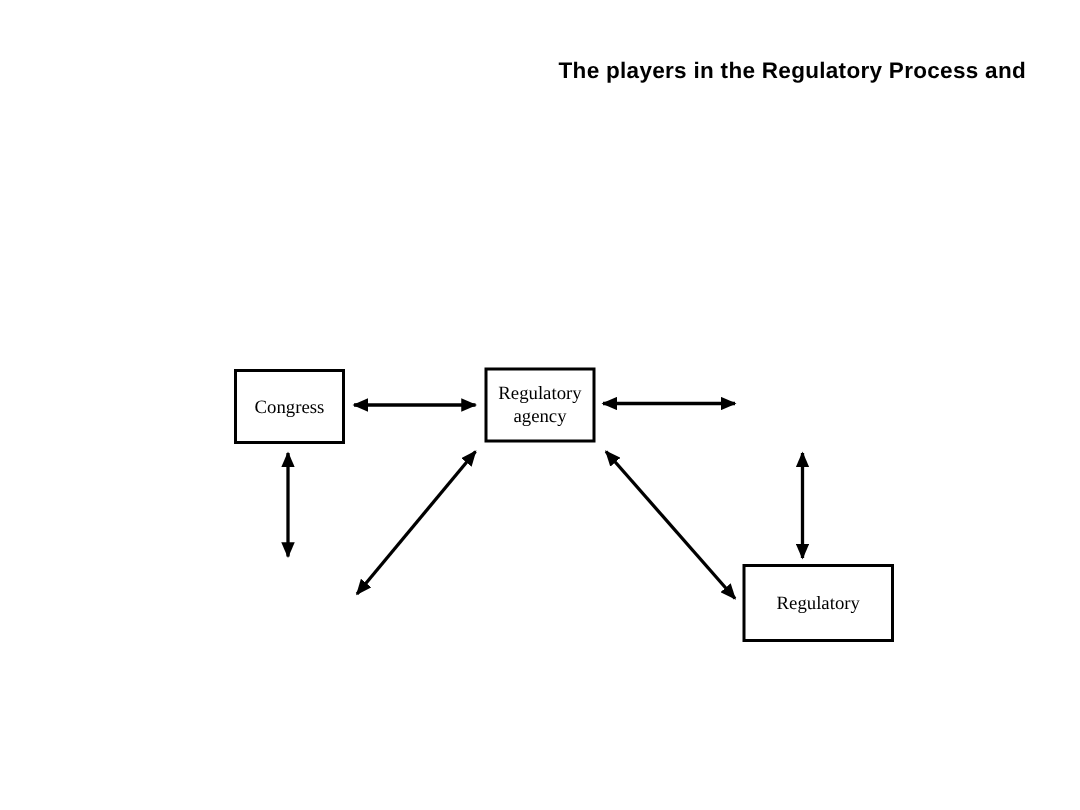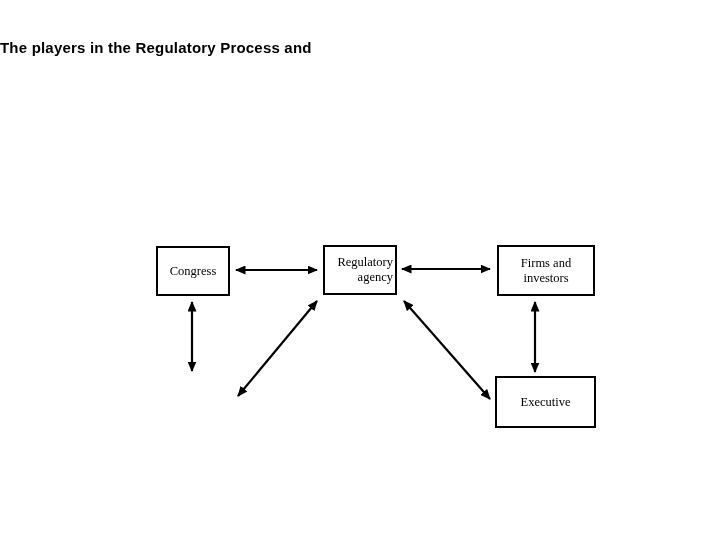--- a/index.html
+++ b/index.html
@@ -13,21 +13,21 @@
     height: 540px;
     background: #ffffff;
     overflow: hidden;
     font-family: "Liberation Sans", sans-serif;
   }
   .title {
     position: absolute;
     left: 0;
     top: 36px;
     width: 684px;
-    text-align: left;
+    text-align: right;
     color: #000000;
     font-family: "Liberation Sans", sans-serif;
     font-weight: bold;
     font-size: 15px;
     line-height: 23px;
     letter-spacing: 0.2px;
   }
   .arrows-layer {
     position: absolute;
     left: 0;
@@ -44,21 +44,21 @@
     align-items: center;
     justify-content: center;
     text-align: center;
     color: #000000;
     font-family: "Liberation Serif", serif;
     font-size: 12.5px;
     line-height: 15px;
     padding: 2px;
   }
   .node-executive  { left: 156px; top: 246px; width: 74px;  height: 50px; }
-  .node-regulatory { left: 323px; top: 245px; width: 74px;  height: 50px; text-align: right; }
+  .node-regulatory { left: 323px; top: 245px; width: 74px;  height: 50px; }
   .node-firms      { left: 497px; top: 245px; width: 98px;  height: 51px; }
   .node-congress   { left: 150px; top: 375px; width: 78px;  height: 53px; }
   .node-consumers  { left: 495px; top: 376px; width: 101px; height: 52px; }
   .edge {
     stroke: #000000;
     stroke-width: 2.2;
   }
 </style>
 </head>
 <body>
@@ -84,22 +84,19 @@
   </svg>
 
   <div class="node node-executive">
     <span>Congress</span>
   </div>
 
   <div class="node node-regulatory">
     <span>Regulatory agency</span>
   </div>
 
-  <div class="node node-firms">
-    <span>Firms and investors</span>
-  </div>
 
 
   <div class="node node-consumers">
-    <span>Executive</span>
+    <span>Regulatory</span>
   </div>
 
 </div>
 
 </body></html>

